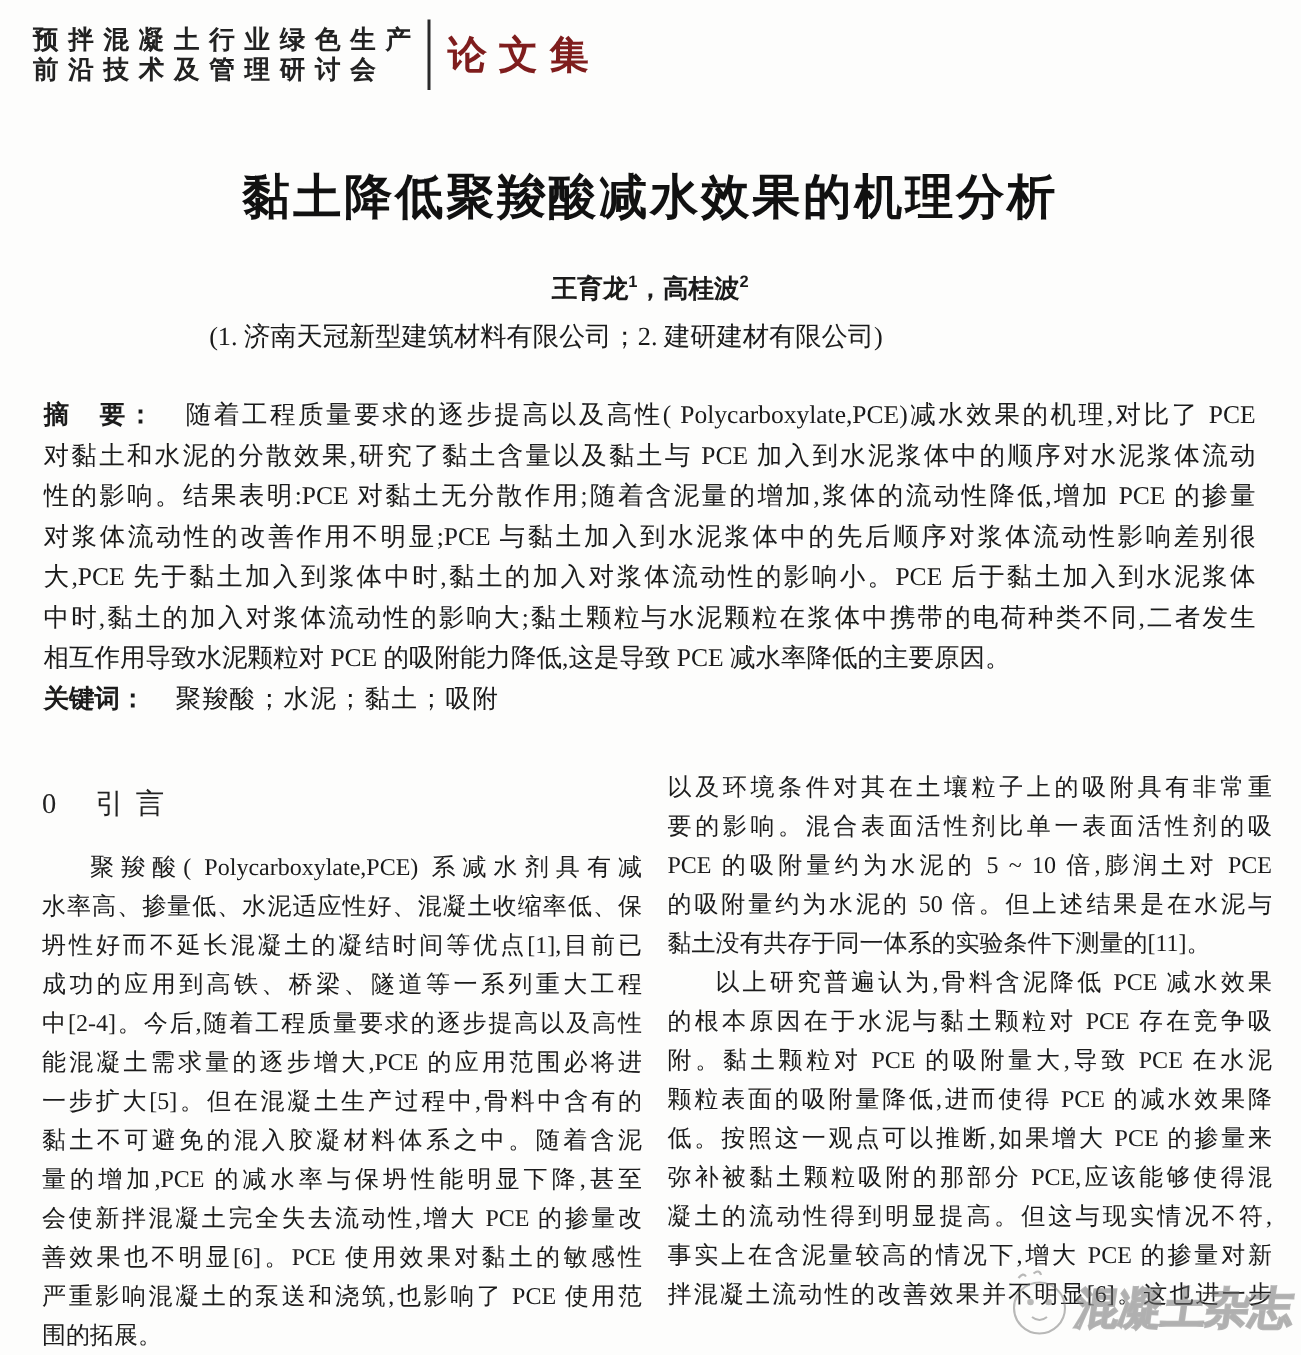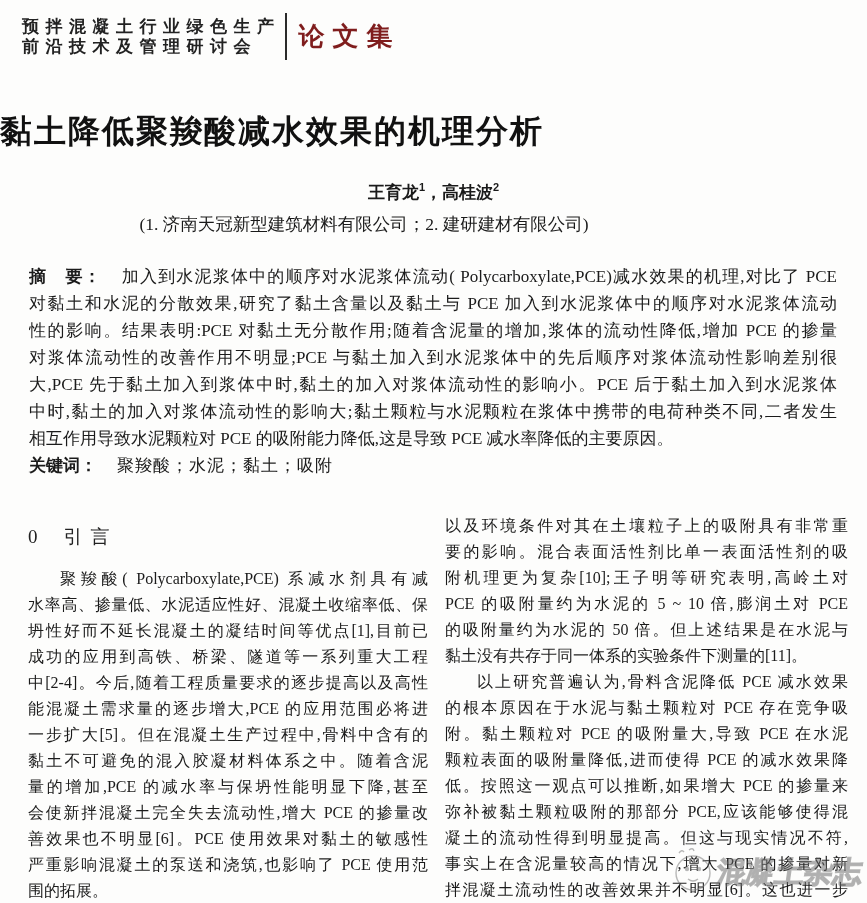--- a/index.html
+++ b/index.html
@@ -32,20 +32,21 @@
   }
   .proceedings {
     font-size: 26px; font-weight: bold;
     letter-spacing: 8px; white-space: nowrap;
     color: #7f1d1d;
   }
 
   
   .paper-title {
     position: absolute; top: 110px; left: 0; width: 867px;
+    text-align: center;
     font-family: "Liberation Sans", "DejaVu Sans", sans-serif;
     font-weight: bold;
     font-size: 32px;
     letter-spacing: 2px;
     color: #111;
   }
   .authors {
     position: absolute; top: 181px; left: 0; width: 867px;
     text-align: center;
     font-family: "Liberation Sans", "DejaVu Sans", sans-serif;
@@ -133,21 +134,21 @@
 <div class="paper-title">黏土降低聚羧酸减水效果的机理分析</div>
 
 <div class="authors">
   <span>王育龙</span><sup>1</sup><span>，</span><span>高桂波</span><sup>2</sup>
 </div>
 
 <div class="affiliation">(1. 济南天冠新型建筑材料有限公司；2. 建研建材有限公司)</div>
 
 <div class="abstract">
   <div class="aline">
-    <span class="blabel">摘　要：</span><span>加入到水泥浆体中的顺序对水泥浆体流动( Polycarboxylate,PCE)减水效果的机理,对比了 PCE</span>
+    <span class="blabel">摘　要：</span><span>随着工程质量要求的逐步提高以及高性( Polycarboxylate,PCE)减水效果的机理,对比了 PCE</span>
   </div>
   <div class="aline">对黏土和水泥的分散效果,研究了黏土含量以及黏土与 PCE 加入到水泥浆体中的顺序对水泥浆体流动</div>
   <div class="aline">性的影响。结果表明:PCE 对黏土无分散作用;随着含泥量的增加,浆体的流动性降低,增加 PCE 的掺量</div>
   <div class="aline">对浆体流动性的改善作用不明显;PCE 与黏土加入到水泥浆体中的先后顺序对浆体流动性影响差别很</div>
   <div class="aline">大,PCE 先于黏土加入到浆体中时,黏土的加入对浆体流动性的影响小。PCE 后于黏土加入到水泥浆体</div>
   <div class="aline">中时,黏土的加入对浆体流动性的影响大;黏土颗粒与水泥颗粒在浆体中携带的电荷种类不同,二者发生</div>
   <div class="aline end">相互作用导致水泥颗粒对 PCE 的吸附能力降低,这是导致 PCE 减水率降低的主要原因。</div>
   <div class="kwline">
     <span class="blabel">关键词：</span><span class="kwtext">聚羧酸；水泥；黏土；吸附</span>
   </div>
@@ -168,21 +169,20 @@
   <div class="bline">量的增加,PCE 的减水率与保坍性能明显下降,甚至</div>
   <div class="bline">会使新拌混凝土完全失去流动性,增大 PCE 的掺量改</div>
   <div class="bline">善效果也不明显[6]。PCE 使用效果对黏土的敏感性</div>
   <div class="bline">严重影响混凝土的泵送和浇筑,也影响了 PCE 使用范</div>
   <div class="bline end">围的拓展。</div>
 </div>
 
 <div class="col col-right">
   <div class="bline">以及环境条件对其在土壤粒子上的吸附具有非常重</div>
   <div class="bline">要的影响。混合表面活性剂比单一表面活性剂的吸</div>
-  <div class="bline">附机理更为复杂[10];王子明等研究表明,高岭土对</div>
   <div class="bline">PCE 的吸附量约为水泥的 5 ~ 10 倍,膨润土对 PCE</div>
   <div class="bline">的吸附量约为水泥的 50 倍。但上述结果是在水泥与</div>
   <div class="bline end">黏土没有共存于同一体系的实验条件下测量的[11]。</div>
   <div class="bline indent">以上研究普遍认为,骨料含泥降低 PCE 减水效果</div>
   <div class="bline">的根本原因在于水泥与黏土颗粒对 PCE 存在竞争吸</div>
   <div class="bline">附。黏土颗粒对 PCE 的吸附量大,导致 PCE 在水泥</div>
   <div class="bline">颗粒表面的吸附量降低,进而使得 PCE 的减水效果降</div>
   <div class="bline">低。按照这一观点可以推断,如果增大 PCE 的掺量来</div>
   <div class="bline">弥补被黏土颗粒吸附的那部分 PCE,应该能够使得混</div>
   <div class="bline">凝土的流动性得到明显提高。但这与现实情况不符,</div>

